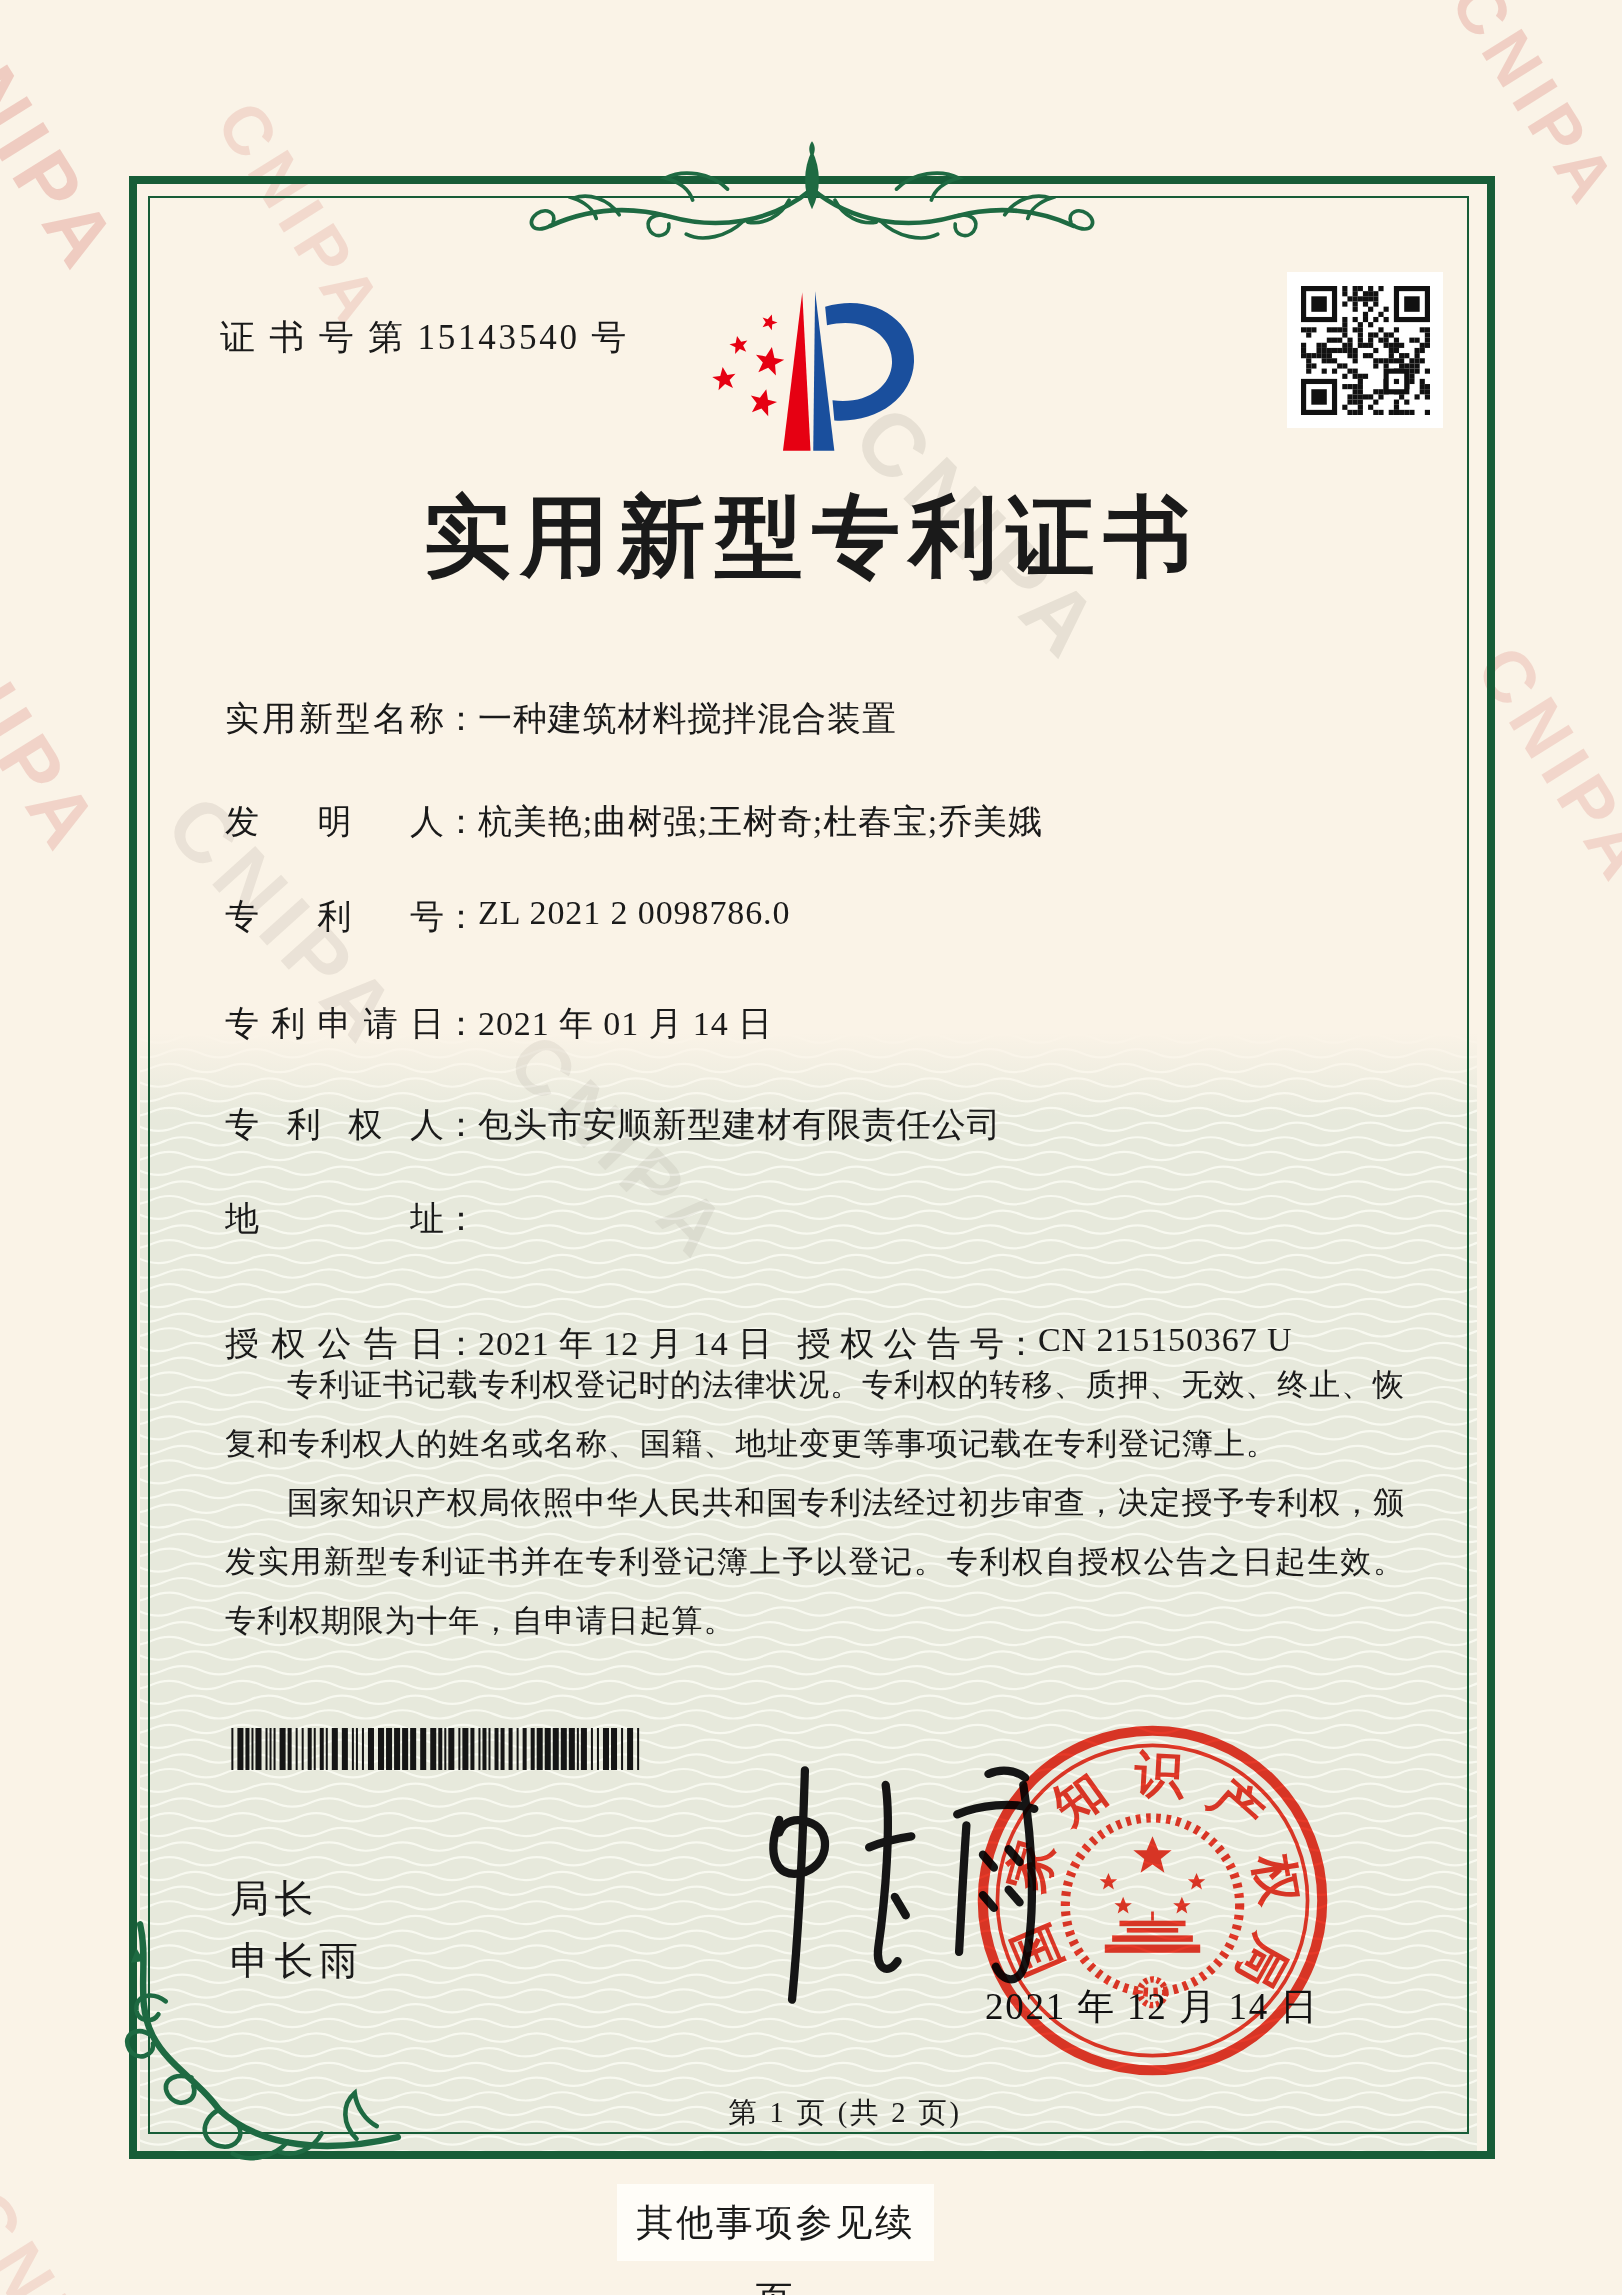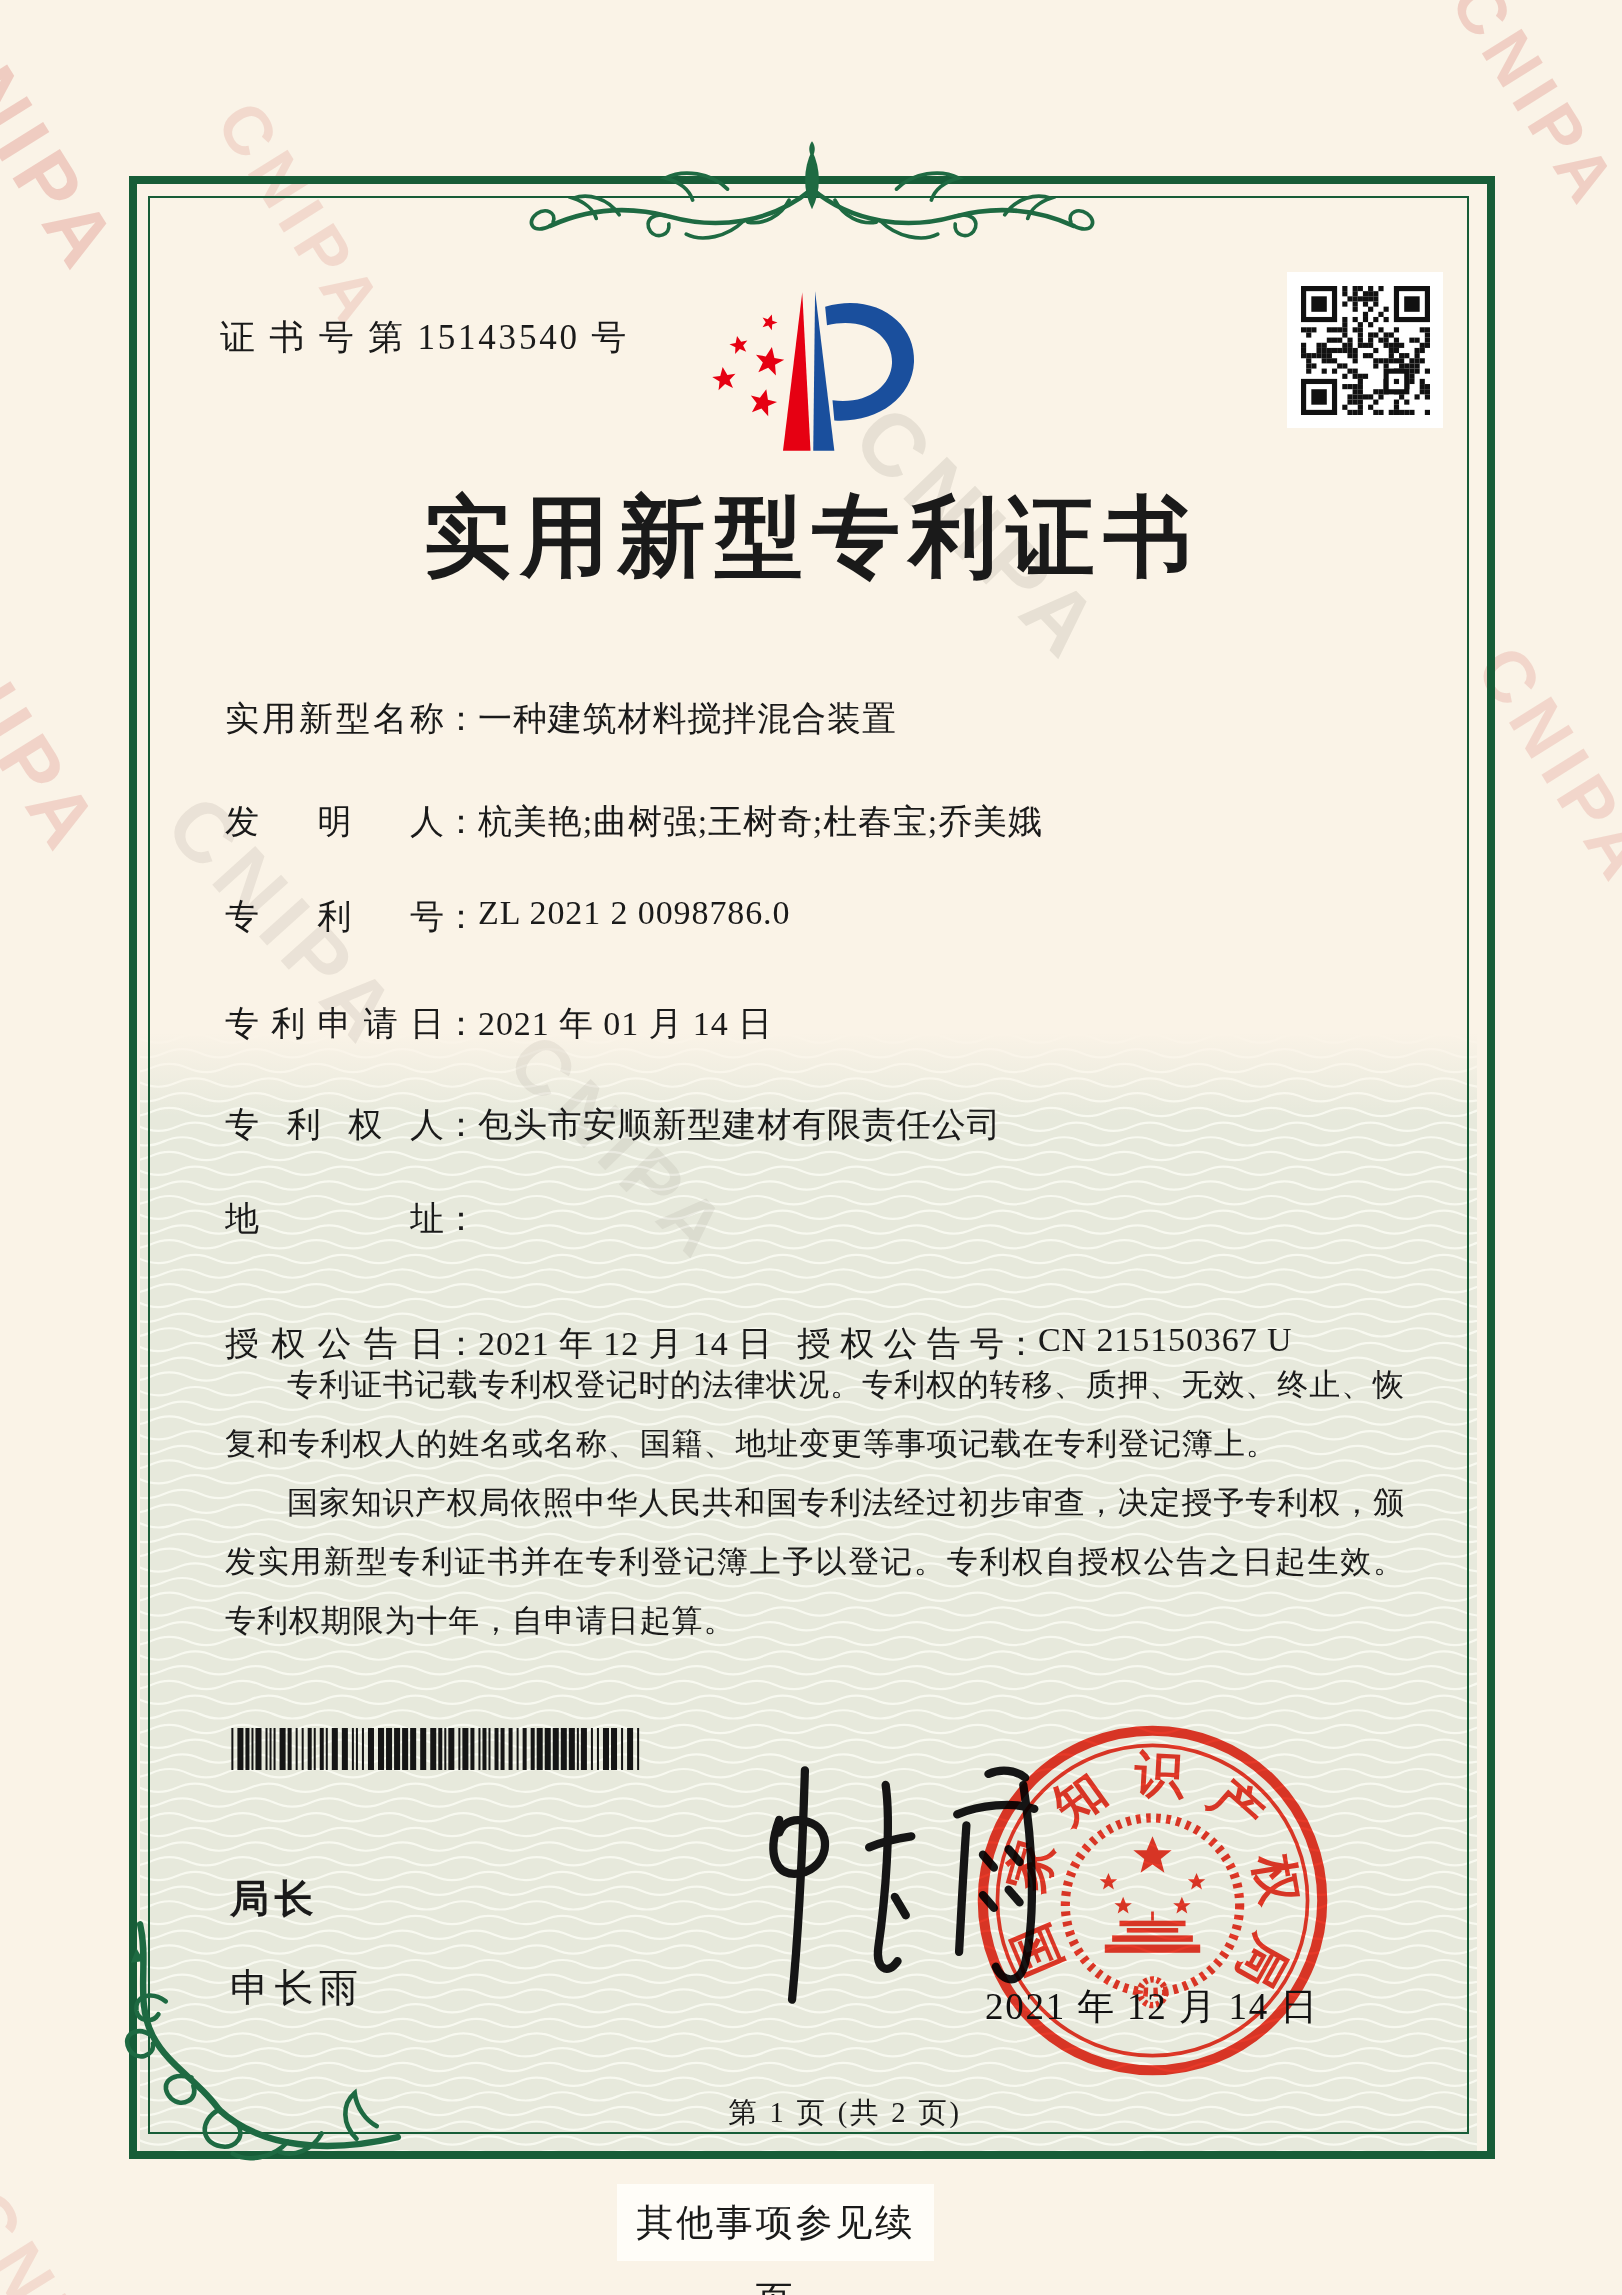--- a/index.html
+++ b/index.html
@@ -32,22 +32,22 @@
   .f-colon{display:inline-block;vertical-align:top;}
   .f-value{display:inline-block;vertical-align:top;letter-spacing:0.9px;}
   .addr-lines{display:inline-block;vertical-align:top;letter-spacing:0.9px;line-height:64px;white-space:normal;width:964px;}
   .grant2{position:absolute;left:572px;top:0;}
   
   .bodytext{position:absolute;left:225px;top:1355px;width:1180px;z-index:2;}
   .bodytext p{margin:0;font-size:31px;line-height:59px;text-indent:2em;letter-spacing:0.9px;text-align:justify;}
   
   .barcode{position:absolute;left:230px;top:1728px;z-index:2;}
   
-  .dir-label{position:absolute;left:230px;top:1872px;font-size:39px;letter-spacing:5.5px;z-index:2;font-weight:bold;}
-  .dir-name{position:absolute;left:230px;top:1934px;font-size:39px;letter-spacing:5.5px;z-index:2;margin-top:27px;}
+  .dir-label{position:absolute;left:230px;top:1872px;font-size:39px;letter-spacing:5.5px;z-index:2;}
+  .dir-name{position:absolute;left:230px;top:1934px;font-size:39px;letter-spacing:5.5px;z-index:2;}
   .signature{position:absolute;left:748px;top:1759px;z-index:3;}
   
   .seal{position:absolute;left:969px;top:1717px;z-index:3;mix-blend-mode:multiply;opacity:.95;}
   .seal-date{position:absolute;left:1152px;top:1982px;transform:translateX(-50%);font-size:37px;
              letter-spacing:1.8px;color:#111;z-index:4;white-space:nowrap;}
   
   .pagenum{position:absolute;left:129px;top:2094px;width:1432px;text-align:center;font-size:28.5px;
            letter-spacing:2.8px;z-index:2;}
   .contnote{position:absolute;left:617px;top:2184px;width:317px;height:77px;background:#fffdf8;
             text-align:center;line-height:77px;font-size:37px;letter-spacing:2.8px;z-index:2;}

